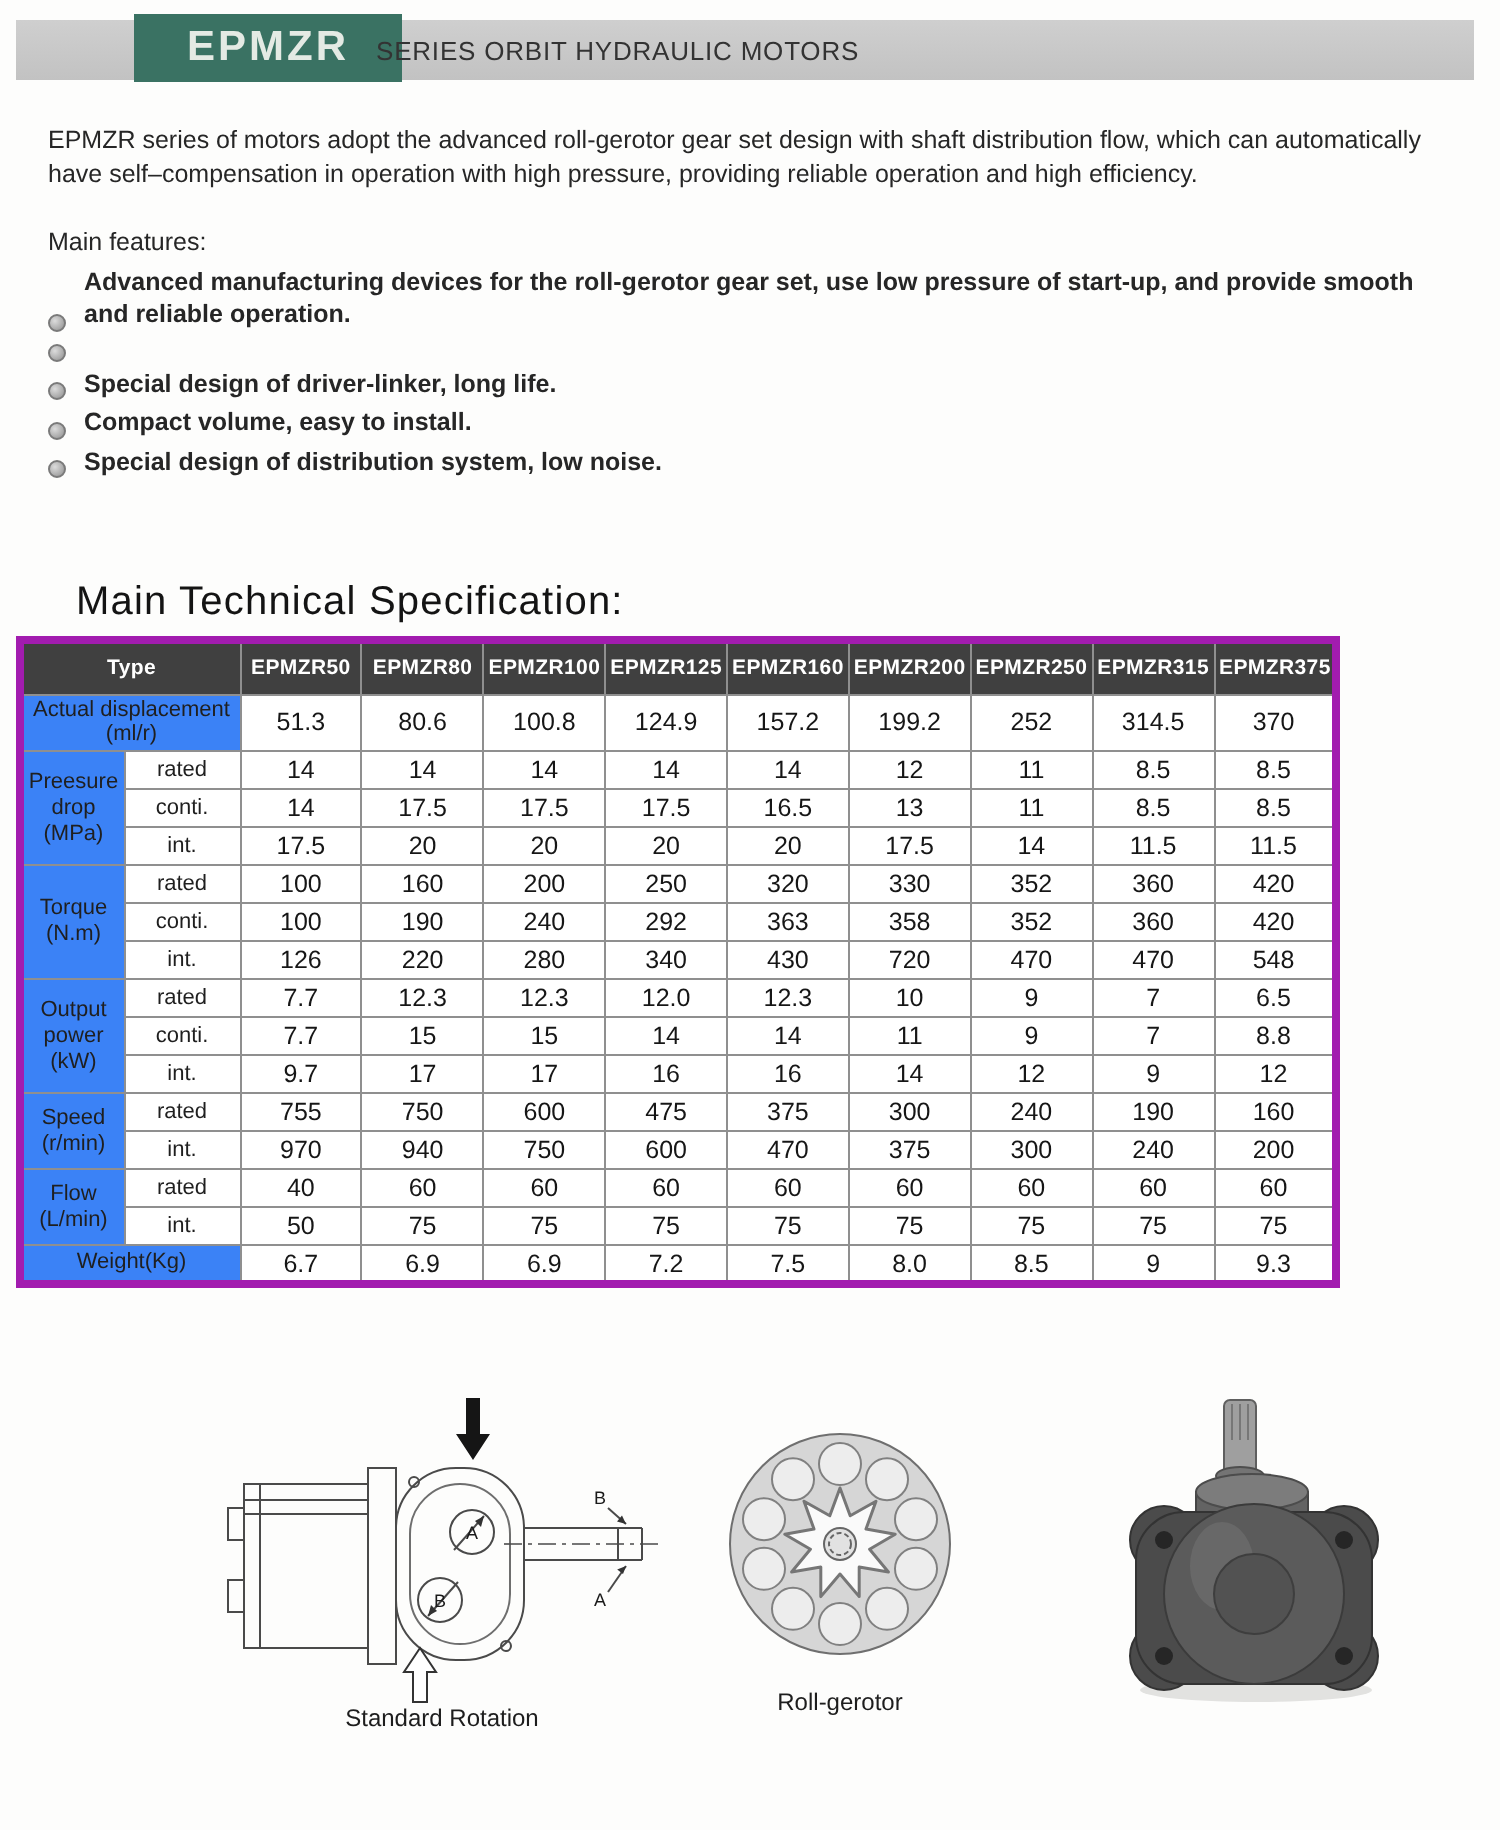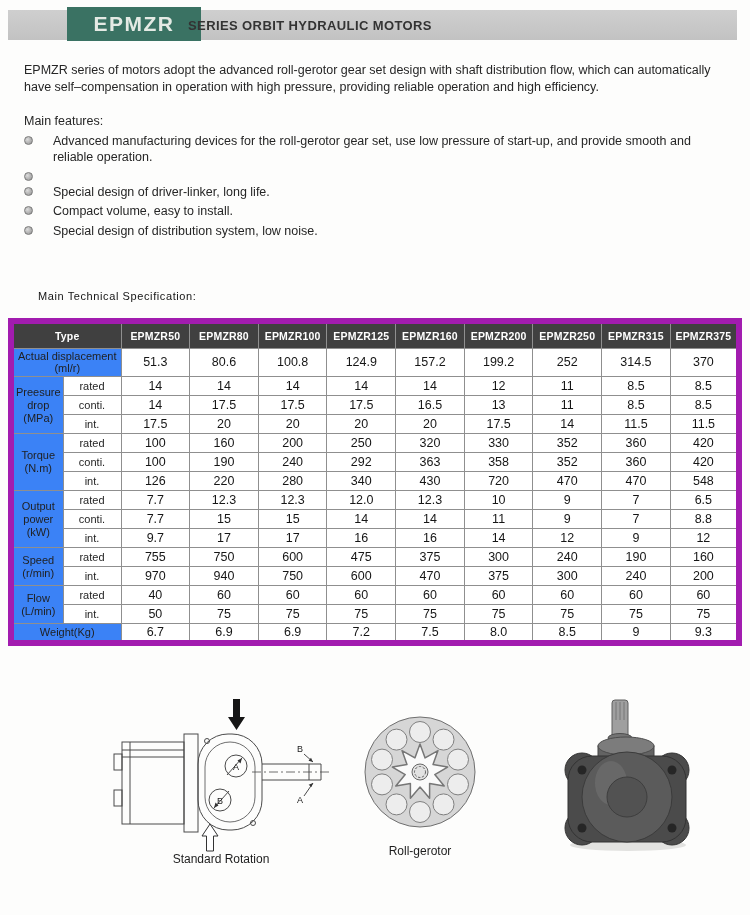--- a/index.html
+++ b/index.html
@@ -22,45 +22,45 @@
   .brand-box {
     position: absolute; left: 59px; top: -3px; width: 134px; height: 34px;
     background: var(--brand-box, #3a7263);
     color: var(--brand-text, #e4eae4);
     display: flex; align-items: center; justify-content: center;
     font-size: 21px; font-weight: bold; letter-spacing: 1.5px;
   }
   .topbar-title {
     position: absolute; left: 180px; top: 0; height: 30px;
     display: flex; align-items: center;
-    font-size: 13px; font-weight: bold; color: #333; letter-spacing: 0.4px;
+    font-size: 13px; font-weight: normal; color: #333; letter-spacing: 0.4px;
   }
 
   
   .intro { position: absolute; left: 24px; top: 62px; width: 708px;
            font-size: 12.5px; line-height: 1.32; color: #262626; }
   .intro .lead { margin-bottom: 18px; }
   .features-label { margin: 2px 0 2px 0; }
   ul.features { list-style: none; }
-  ul.features li { display: flex; gap: 20px; margin-top: 3px; align-items: flex-start; }
+  ul.features li { display: flex; gap: 9px; margin-top: 3px; align-items: flex-end; font-weight: bold; }
   .bullet {
     flex: 0 0 auto; width: 9px; height: 9px; margin-top: 3px; border-radius: 50%;
     background: radial-gradient(circle at 35% 35%, #dcdcdc, #8f8f8f);
     border: 1px solid #7a7a7a;
   }
 
   
   .spec-heading { position: absolute; left: 38px; top: 290px;
-                  font-size: 11px; color: #141414; letter-spacing: 0.6px; }
+                  font-size: 20px; color: #141414; letter-spacing: 0.6px; }
 
   
   table.spec-table {
-    position: absolute; left: 8px; top: 318px; width: 734px;
+    position: absolute; left: 8px; top: 318px; width: 662px;
     border-collapse: collapse; table-layout: fixed;
-    border: 6px solid #a21caf; background: #fff;
+    border: 4px solid #a21caf; background: #fff;
   }
   .spec-table th, .spec-table td {
     border: 1px solid #8f8f8f; text-align: center; vertical-align: middle;
     padding: 1px 2px; overflow: hidden;
   }
   .spec-table thead th {
     background: var(--table-header-bg, #404040);
     color: var(--table-header-text, #ffffff);
     font-size: 10.5px; font-weight: bold; height: 27px; letter-spacing: 0.2px;
   }

